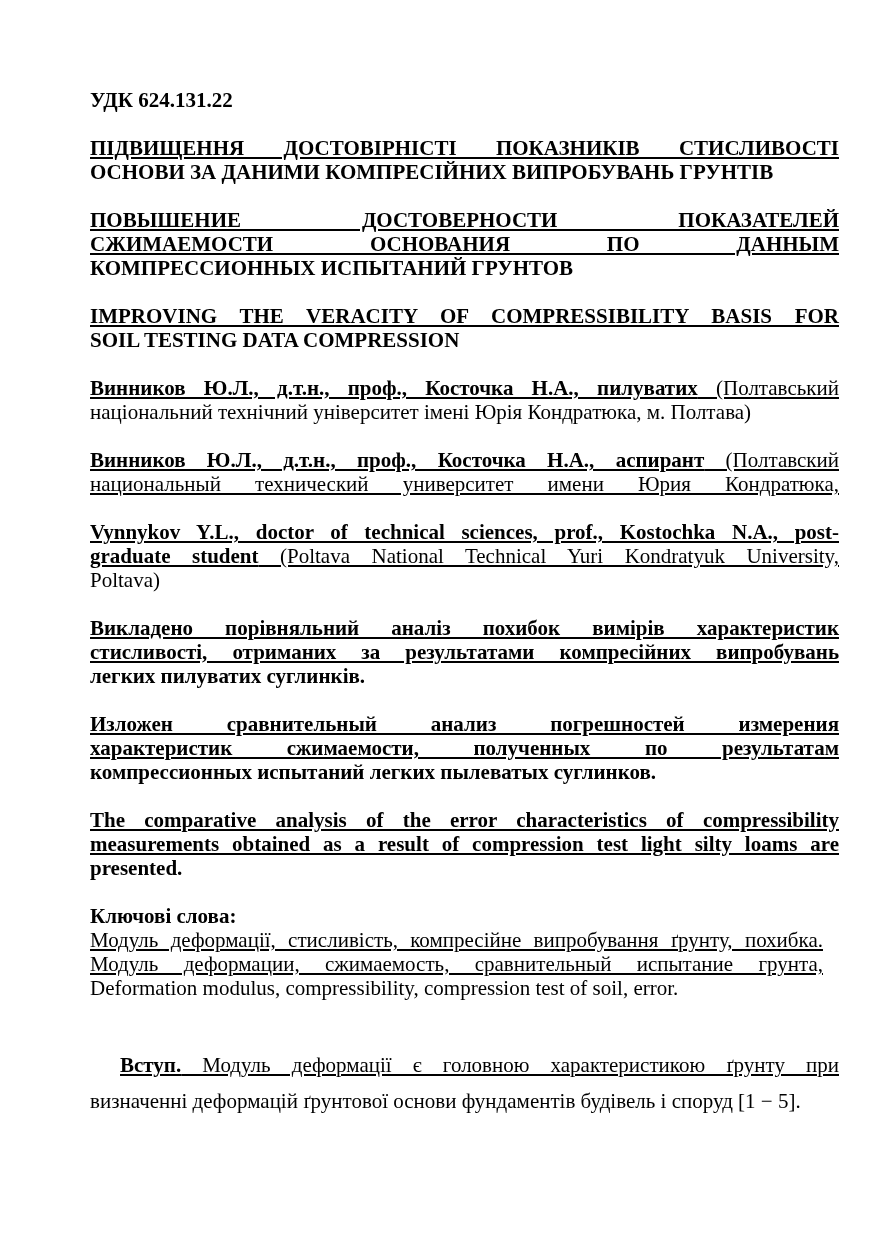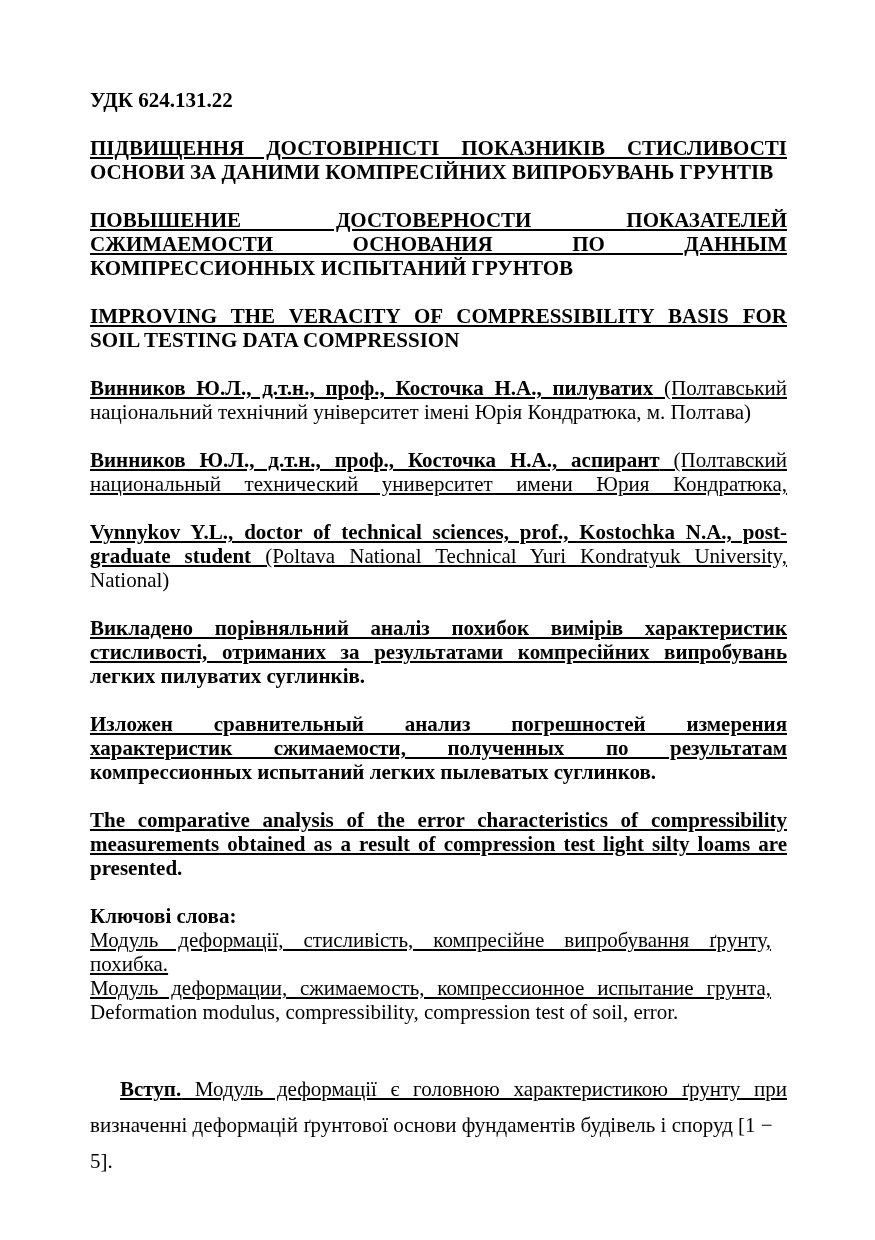--- a/index.html
+++ b/index.html
@@ -5,21 +5,21 @@
   html, body {
     margin: 0;
     padding: 0;
     background: #ffffff;
   }
   .page {
     position: relative;
     width: 875px;
     height: 1240px;
     box-sizing: border-box;
-    padding: 88px 88px 0 90px;
+    padding: 88px 36px 0 90px;
     background: #ffffff;
     color: #000000;
     font-family: "Liberation Serif", "DejaVu Serif", serif;
     font-size: 21px;
     line-height: 24px;
     overflow: hidden;
   }
   .para {
     margin: 0 0 24px 0;
   }
@@ -72,21 +72,21 @@
       <div class="line j"><span class="b">Винников Ю.Л., д.т.н., проф., Косточка Н.А., пилуватих</span><span class=""> (Полтавський</span></div>
       <div class="line"><span class="">національний технічний університет імені Юрія Кондратюка, м. Полтава)</span></div>
     </div>
   <div class="para">
       <div class="line j"><span class="b">Винников Ю.Л., д.т.н., проф., Косточка Н.А., аспирант</span><span class=""> (Полтавский</span></div>
       <div class="line j"><span class="">национальный технический университет имени Юрия Кондратюка,</span></div>
     </div>
   <div class="para">
       <div class="line j"><span class="b">Vynnykov Y.L., doctor of technical sciences, prof., Kostochka N.A., post-</span></div>
       <div class="line j"><span class="b">graduate student</span><span class=""> (Poltava National Technical Yuri Kondratyuk University,</span></div>
-      <div class="line"><span class="">National)</span></div>
+      <div class="line"><span class="">Poltava)</span></div>
     </div>
   <div class="para">
       <div class="line j"><span class="b">Викладено порівняльний аналіз похибок вимірів характеристик</span></div>
       <div class="line j"><span class="b">стисливості, отриманих за результатами компресійних випробувань</span></div>
       <div class="line"><span class="b">легких пилуватих суглинків.</span></div>
     </div>
   <div class="para">
       <div class="line j"><span class="b">Изложен сравнительный анализ погрешностей измерения</span></div>
       <div class="line j"><span class="b">характеристик сжимаемости, полученных по результатам</span></div>
       <div class="line"><span class="b">компрессионных испытаний легких пылеватых суглинков.</span></div>
@@ -97,21 +97,21 @@
       <div class="line"><span class="b">presented.</span></div>
     </div>
   <div class="group">
     <div class="para">
         <div class="line"><span class="b">Ключові слова:</span></div>
       </div>
     <div class="para">
         <div class="line j"><span class="">Модуль деформації, стисливість, компресійне випробування ґрунту, похибка.</span></div>
       </div>
     <div class="para">
-        <div class="line j"><span class="">Модуль деформации, сжимаемость, компрессионное испытание грунта,</span></div>
+        <div class="line j"><span class="">Модуль деформации, сжимаемость, сравнительный испытание грунта,</span></div>
       </div>
     <div class="para">
         <div class="line"><span class="">Deformation modulus, compressibility, compression test of soil, error.</span></div>
       </div>
   </div>
   <div class="para intro">
       <div class="line j ind"><span class="b">Вступ.</span><span class=""> Модуль деформації є головною характеристикою ґрунту при</span></div>
       <div class="line"><span class="">визначенні деформацій ґрунтової основи фундаментів будівель і споруд [1 − 5].</span></div>
     </div>
 </div>

